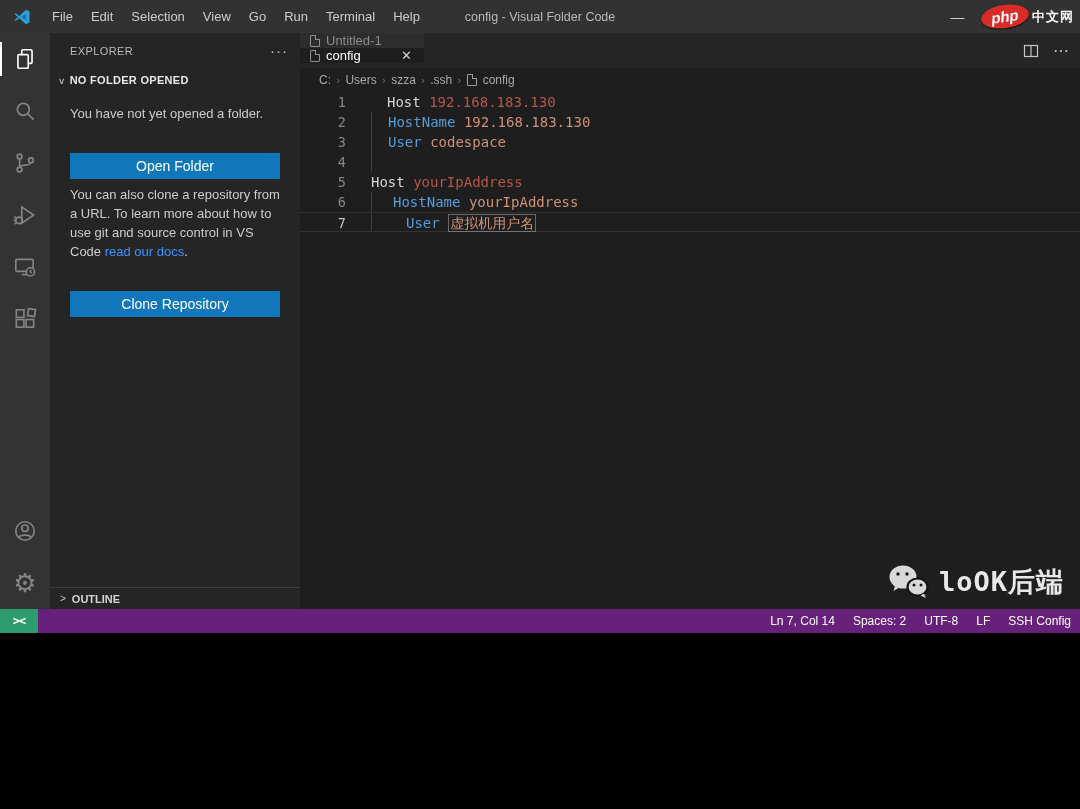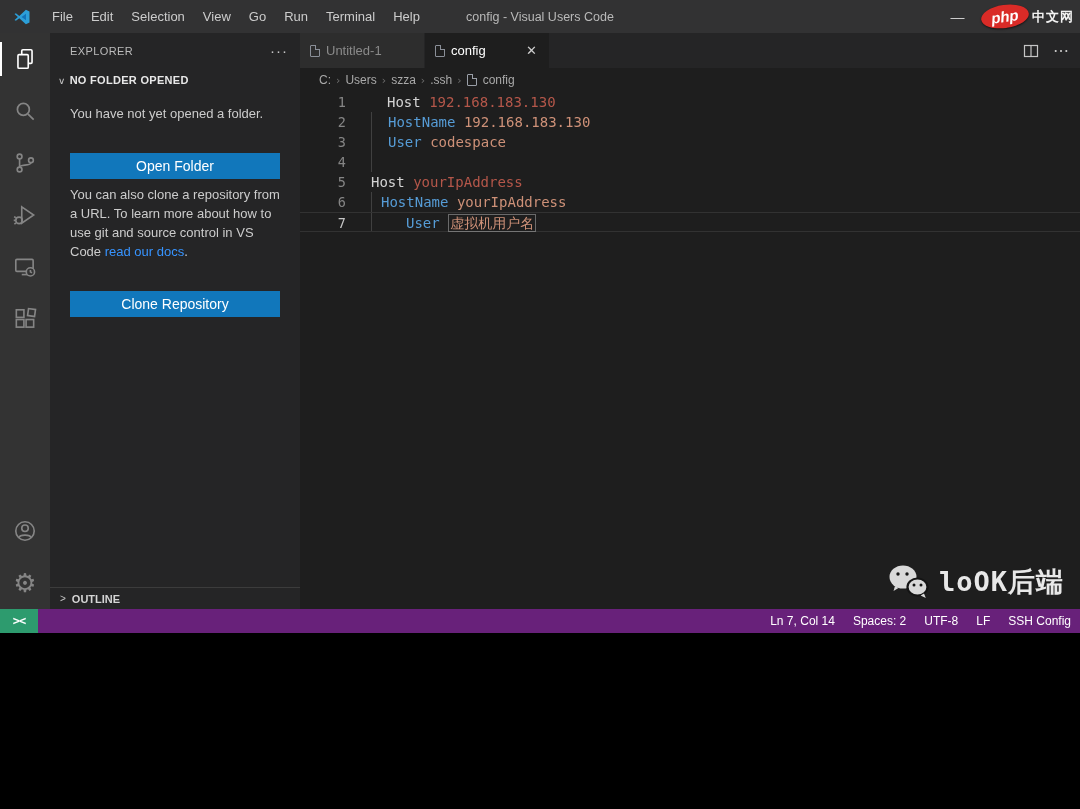--- a/index.html
+++ b/index.html
@@ -38,21 +38,21 @@
   .sb-section .chev { font-size:10px; margin:0 4px 0 4px; color:#c5c5c5; font-weight:normal; transform:scaleY(.9); }
   .sb-content { padding:12px 20px 0 20px; font-size:13px; line-height:19px; color:#cccccc; }
   .sb-btn { display:block; width:100%; margin-top:30px; background:var(--button-bg,#1177bb); color:#ffffff; border:none; font-size:14px; font-family:inherit; padding:5px 0; text-align:center; cursor:pointer; }
   .sb-para { margin-top:6px; }
   .sb-link { color:var(--link-fg,#3794ff); cursor:pointer; }
   .sb-outline { position:absolute; left:0; right:0; bottom:0; height:22px; border-top:1px solid #3c3c3c; display:flex; align-items:center; font-size:11px; font-weight:bold; color:#d5d5d5; padding:0 4px; background:var(--sidebar-bg,#252526); }
   .sb-outline .chev { font-size:10px; margin:0 6px 0 6px; font-weight:normal; color:#c5c5c5; }
 
   
   .editor-group { flex:1; display:flex; flex-direction:column; background:var(--editor-bg,#1e1e1e); min-width:0; }
-  .tabbar { height:35px; background:var(--tabbar-bg,#252526); display:flex; position:relative; }
+  .tabbar { height:35px; background:var(--tabbar-bg,#252526); display:flex; position:relative;flex-direction:column; }
   .tab { width:125px; display:flex; align-items:center; padding:0 10px; font-size:13px; color:#8a8a8a; background:var(--tab-inactive-bg,#2d2d2d); border-right:1px solid #252526; cursor:pointer; }
   .tab.active { background:var(--editor-bg,#1e1e1e); color:#ffffff; }
   .file-ico { display:inline-block; width:10px; height:12px; border:1.2px solid #8a8f98; border-radius:1px; margin-right:6px; position:relative; flex:0 0 auto; }
   .file-ico::after { content:""; position:absolute; right:-1px; top:-1px; width:4px; height:4px; background:inherit; border-left:1.2px solid #8a8f98; border-bottom:1.2px solid #8a8f98; background:var(--tab-inactive-bg,#2d2d2d); }
   .tab.active .file-ico::after { background:var(--editor-bg,#1e1e1e); }
   .tab-close { margin-left:auto; font-size:13px; color:#d0d0d0; padding:0 2px; }
   .editor-actions { position:absolute; right:10px; top:0; height:35px; display:flex; align-items:center; gap:14px; color:#c5c5c5; }
   .split-ico svg { width:16px; height:16px; display:block; }
   .more-ico { font-size:16px; letter-spacing:1px; line-height:8px; }
 
@@ -90,21 +90,21 @@
 <body>
 
 <div class="window">
 
   <div class="titlebar">
     <svg class="vscode-logo" viewBox="0 0 24 24">
       <path fill="#2c9fd8" d="M17.2 2.4L8.4 10.5 3.9 7.1 2 8l4.5 4L2 16l1.9.9 4.5-3.4 8.8 8.1 4.8-2.3V4.7z"></path>
       <path fill="#1272b8" d="M17.3 7.8v8.4L11.5 12z"></path>
     </svg>
     <div class="menubar"><span class="menu-item">File</span><span class="menu-item">Edit</span><span class="menu-item">Selection</span><span class="menu-item">View</span><span class="menu-item">Go</span><span class="menu-item">Run</span><span class="menu-item">Terminal</span><span class="menu-item">Help</span></div>
-    <div class="win-title">config - Visual Users Code</div>
+    <div class="win-title">config - Visual Folder Code</div>
     <div class="tb-right">
       <div class="min-btn">—</div>
       <span class="php-badge">php</span>
       <span class="cn-text">中文网</span>
     </div>
   </div>
 
   <div class="main">
 
     <div class="activitybar">
@@ -220,21 +220,21 @@
           <span class="file-ico"></span>
           <span class="crumb">config</span>
         </div>
       <div class="code-area">
         <div>
             <div class="code-line"><span class="ln">1</span><span class="lt" style="padding-left: 16px;"><span class="tk-plain">Host</span><span class="tk-plain"> </span><span class="tk-red">192.168.183.130</span></span></div>
             <div class="code-line has-guide"><span class="ln">2</span><span class="lt" style="padding-left: 17px;"><span class="tk-blue">HostName</span><span class="tk-plain"> </span><span class="tk-orange">192.168.183.130</span></span></div>
             <div class="code-line has-guide"><span class="ln">3</span><span class="lt" style="padding-left: 17px;"><span class="tk-blue">User</span><span class="tk-plain"> </span><span class="tk-orange">codespace</span></span></div>
             <div class="code-line has-guide"><span class="ln">4</span><span class="lt" style="padding-left: 0px;"></span></div>
             <div class="code-line"><span class="ln">5</span><span class="lt" style="padding-left: 0px;"><span class="tk-plain">Host</span><span class="tk-plain"> </span><span class="tk-red">yourIpAddress</span></span></div>
-            <div class="code-line has-guide"><span class="ln">6</span><span class="lt" style="padding-left: 10px;"><span class="tk-blue">HostName</span><span class="tk-plain"> </span><span class="tk-orange">yourIpAddress</span></span></div>
+            <div class="code-line has-guide"><span class="ln">6</span><span class="lt" style="padding-left: 22px;"><span class="tk-blue">HostName</span><span class="tk-plain"> </span><span class="tk-orange">yourIpAddress</span></span></div>
             <div class="code-line has-guide current"><span class="ln">7</span><span class="lt" style="padding-left: 17px; margin-left: 18px;"><span class="tk-blue">User</span><span class="tk-plain"> </span><span class="tk-orange tk-box">虚拟机用户名</span></span></div>
           </div>
         <div class="watermark">
           <svg width="44" height="38" viewBox="0 0 44 38">
             <ellipse cx="16" cy="14" rx="13.5" ry="11.5" fill="#d9d9d9"></ellipse>
             <path d="M8 23l-1.5 5 5-3z" fill="#d9d9d9"></path>
             <circle cx="11" cy="11" r="1.7" fill="#151515"></circle>
             <circle cx="20" cy="11" r="1.7" fill="#151515"></circle>
             <ellipse cx="30.5" cy="24" rx="10" ry="8.5" fill="#d9d9d9" stroke="#141414" stroke-width="2.2"></ellipse>
             <path d="M37 30.5l1.8 4.5-5.2-2.4z" fill="#d9d9d9"></path>

